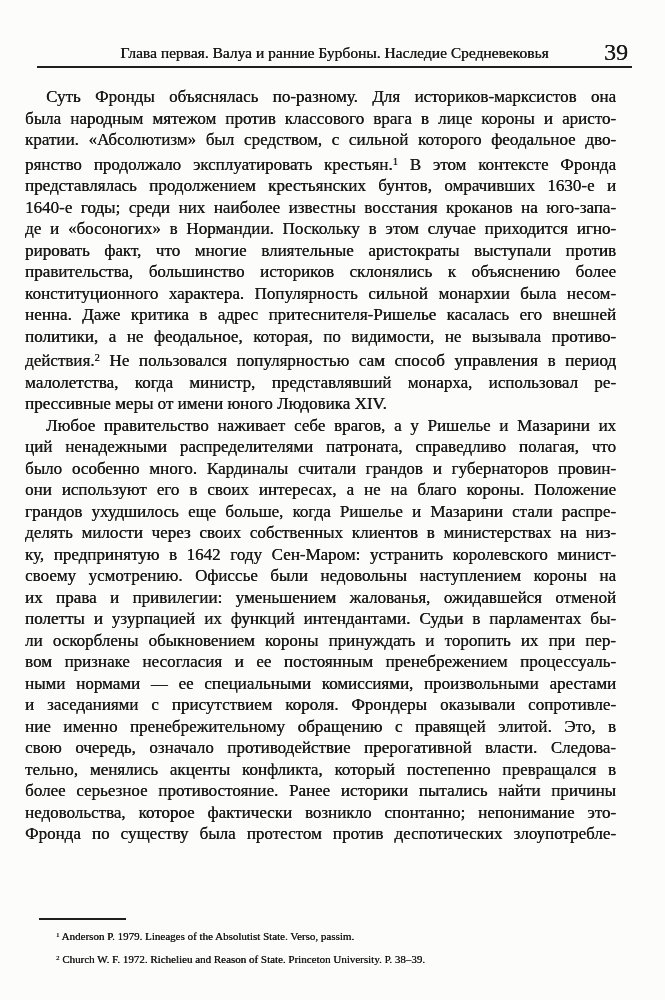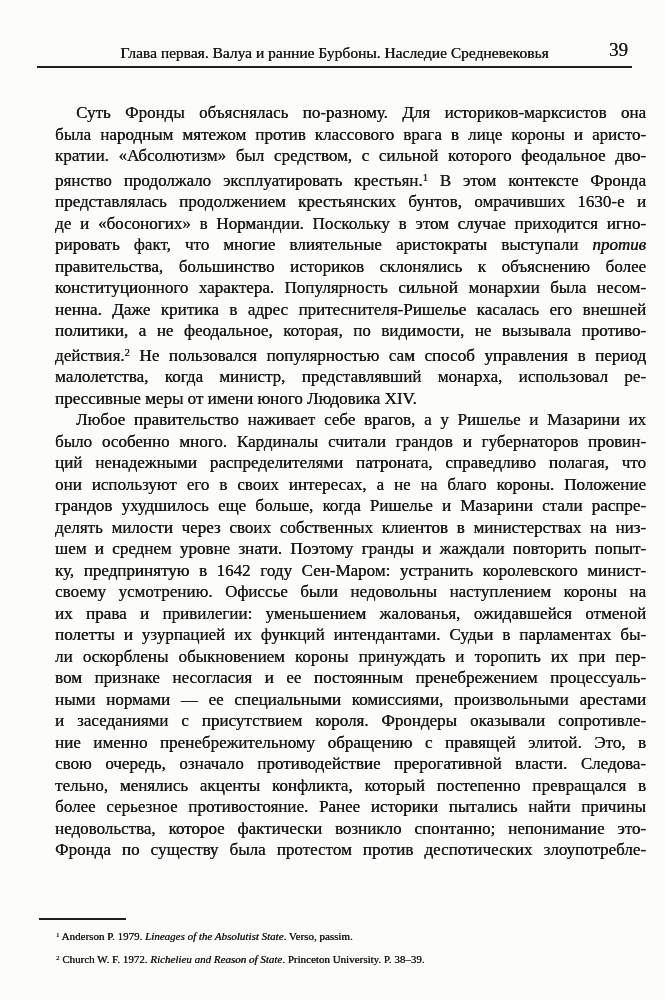--- a/index.html
+++ b/index.html
@@ -5,66 +5,66 @@
   html, body { margin: 0; padding: 0; }
   body { width: 665px; height: 1000px; background: #fcfcfa; overflow: hidden; }
   .page {
     position: relative; width: 665px; height: 1000px;
     font-family: "Liberation Serif", "DejaVu Serif", serif;
     color: #1a1a1a;
     text-shadow: 0.3px 0 0 currentColor; 
   }
   .header { position: absolute; top: 44px; left: 39px; width: 591px; height: 20px; font-size: 15.5px; }
   .running-title { text-align: center; }
-  .page-number { position: absolute; right: 2px; top: -5px; font-size: 19px; }
+  .page-number { position: absolute; right: 2px; top: -5px; font-size: 24px; }
   .header-rule { position: absolute; top: 66px; left: 37px; width: 595px; height: 2px; background: #1f1f1f; }
-  .body-text { position: absolute; top: 86px; left: 55px; width: 591px; font-size: 17px; margin-top: 16px; }
+  .body-text { position: absolute; top: 86px; left: 25px; width: 591px; font-size: 17px; }
   .line { line-height: 21.5px; text-align: justify; text-align-last: justify; }
   .line.indent { text-indent: 21px; }
   .line.flush { text-align-last: left; }
   .sup { font-size: 0.62em; vertical-align: 0.48em; }
-  .it { font-style: italic; }
+  .it { }
   .footnote-separator { position: absolute; top: 918px; left: 39px; width: 87px; height: 2px; background: #1f1f1f; }
   .footnotes { position: absolute; top: 924px; left: 39px; width: 600px; font-size: 11px; }
   .footnote { line-height: 21.2px; text-indent: 17px; white-space: nowrap; }
 </style>
 </head>
 <body>
 
 <div class="page">
   <div class="header">
     <div class="running-title">Глава первая. Валуа и ранние Бурбоны. Наследие Средневековья</div>
     <div class="page-number">39</div>
   </div>
   <div class="header-rule"></div>
   <div class="body-text">
       <div>
         <div class="line indent"><span>Суть Фронды объяснялась по-разному. Для историков-марксистов она</span></div>
         <div class="line"><span>была народным мятежом против классового врага в лице короны и аристо-</span></div>
         <div class="line"><span>кратии. «Абсолютизм» был средством, с сильной которого феодальное дво-</span></div>
         <div class="line"><span>рянство продолжало эксплуатировать крестьян.</span><span class="sup">1</span><span> В этом контексте Фронда</span></div>
         <div class="line"><span>представлялась продолжением крестьянских бунтов, омрачивших 1630-е и</span></div>
+        <div class="line"><span>1640-е годы; среди них наиболее известны восстания кроканов на юго-запа-</span></div>
         <div class="line"><span>де и «босоногих» в Нормандии. Поскольку в этом случае приходится игно-</span></div>
         <div class="line"><span>рировать факт, что многие влиятельные аристократы выступали </span><span class="it">против</span></div>
         <div class="line"><span>правительства, большинство историков склонялись к объяснению более</span></div>
         <div class="line"><span>конституционного характера. Популярность сильной монархии была несом-</span></div>
         <div class="line"><span>ненна. Даже критика в адрес притеснителя-Ришелье касалась его внешней</span></div>
         <div class="line"><span>политики, а не феодальное, которая, по видимости, не вызывала противо-</span></div>
         <div class="line"><span>действия.</span><span class="sup">2</span><span> Не пользовался популярностью сам способ управления в период</span></div>
         <div class="line"><span>малолетства, когда министр, представлявший монарха, использовал ре-</span></div>
         <div class="line flush"><span>прессивные меры от имени юного Людовика XIV.</span></div>
       </div>
       <div>
         <div class="line indent"><span>Любое правительство наживает себе врагов, а у Ришелье и Мазарини их</span></div>
+        <div class="line"><span>ций ненадежными распределителями патроната, справедливо полагая, что</span></div>
         <div class="line"><span>было особенно много. Кардиналы считали грандов и губернаторов провин-</span></div>
-        <div class="line"><span>ций ненадежными распределителями патроната, справедливо полагая, что</span></div>
         <div class="line"><span>они используют его в своих интересах, а не на благо короны. Положение</span></div>
         <div class="line"><span>грандов ухудшилось еще больше, когда Ришелье и Мазарини стали распре-</span></div>
         <div class="line"><span>делять милости через своих собственных клиентов в министерствах на низ-</span></div>
-        <div class="line"><span>шем и среднем уровне знати. Поэтому гранды и жаждали повторить попыт-</span></div>
         <div class="line"><span>ку, предпринятую в 1642 году Сен-Маром: устранить королевского минист-</span></div>
         <div class="line"><span>своему усмотрению. Офиссье были недовольны наступлением короны на</span></div>
         <div class="line"><span>их права и привилегии: уменьшением жалованья, ожидавшейся отменой</span></div>
         <div class="line"><span>полетты и узурпацией их функций интендантами. Судьи в парламентах бы-</span></div>
         <div class="line"><span>ли оскорблены обыкновением короны принуждать и торопить их при пер-</span></div>
         <div class="line"><span>вом признаке несогласия и ее постоянным пренебрежением процессуаль-</span></div>
         <div class="line"><span>ными нормами — ее специальными комиссиями, произвольными арестами</span></div>
         <div class="line"><span>и заседаниями с присутствием короля. Фрондеры оказывали сопротивле-</span></div>
         <div class="line"><span>ние именно пренебрежительному обращению с правящей элитой. Это, в</span></div>
         <div class="line"><span>свою очередь, означало противодействие прерогативной власти. Следова-</span></div>

